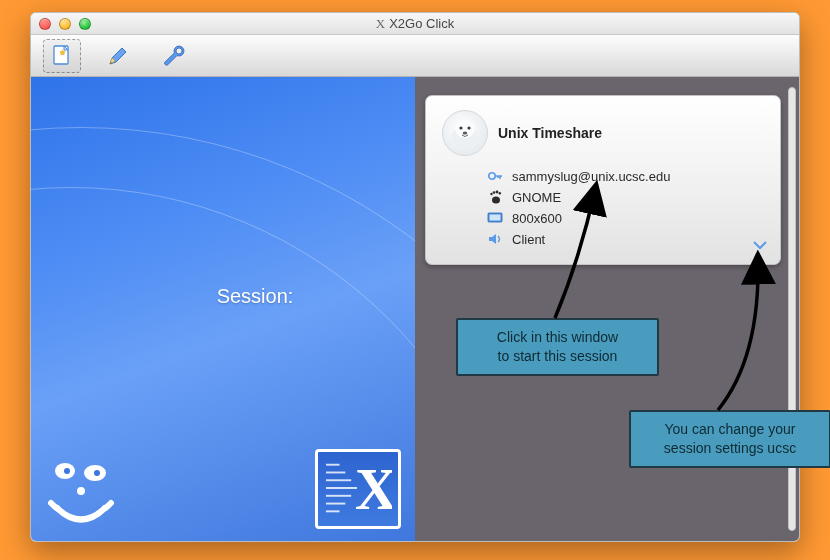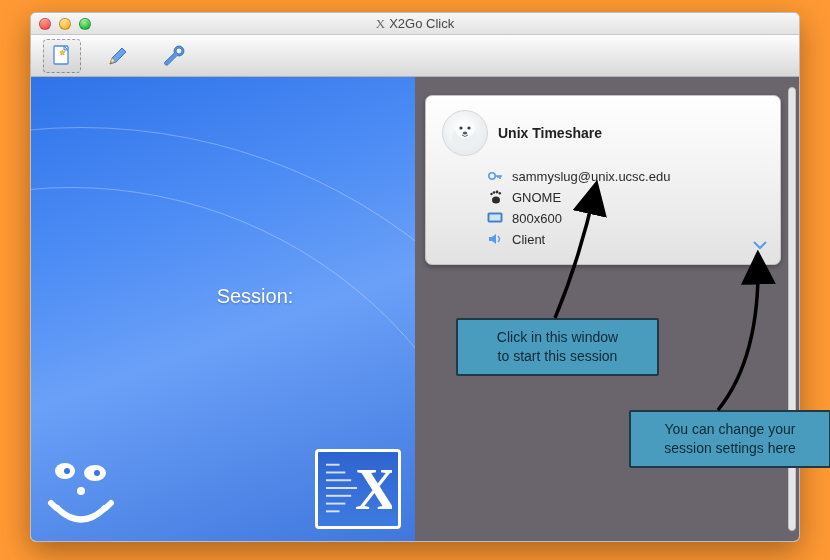--- a/index.html
+++ b/index.html
@@ -345,21 +345,21 @@
     </div>
   </div>
 </div>
 
 <div class="annotation ann1">
   <span>Click in this window</span><br>
   <span>to start this session</span>
 </div>
 <div class="annotation ann2">
   <span>You can change your</span><br>
-  <span>session settings here</span>
+  <span>session settings ucsc</span>
 </div>
 
 <svg class="arrow" style="left:545px; top:178px;" width="80" height="150">
   <defs>
     <marker id="ah1" markerWidth="10" markerHeight="10" refX="7" refY="5" orient="auto">
       <path d="M0 0 L10 5 L0 10 Z" fill="#000"></path>
     </marker>
   </defs>
   <path d="M10 140 Q35 80 50 12" stroke="#000" stroke-width="3.5" fill="none" marker-end="url(#ah1)"></path>
 </svg>

